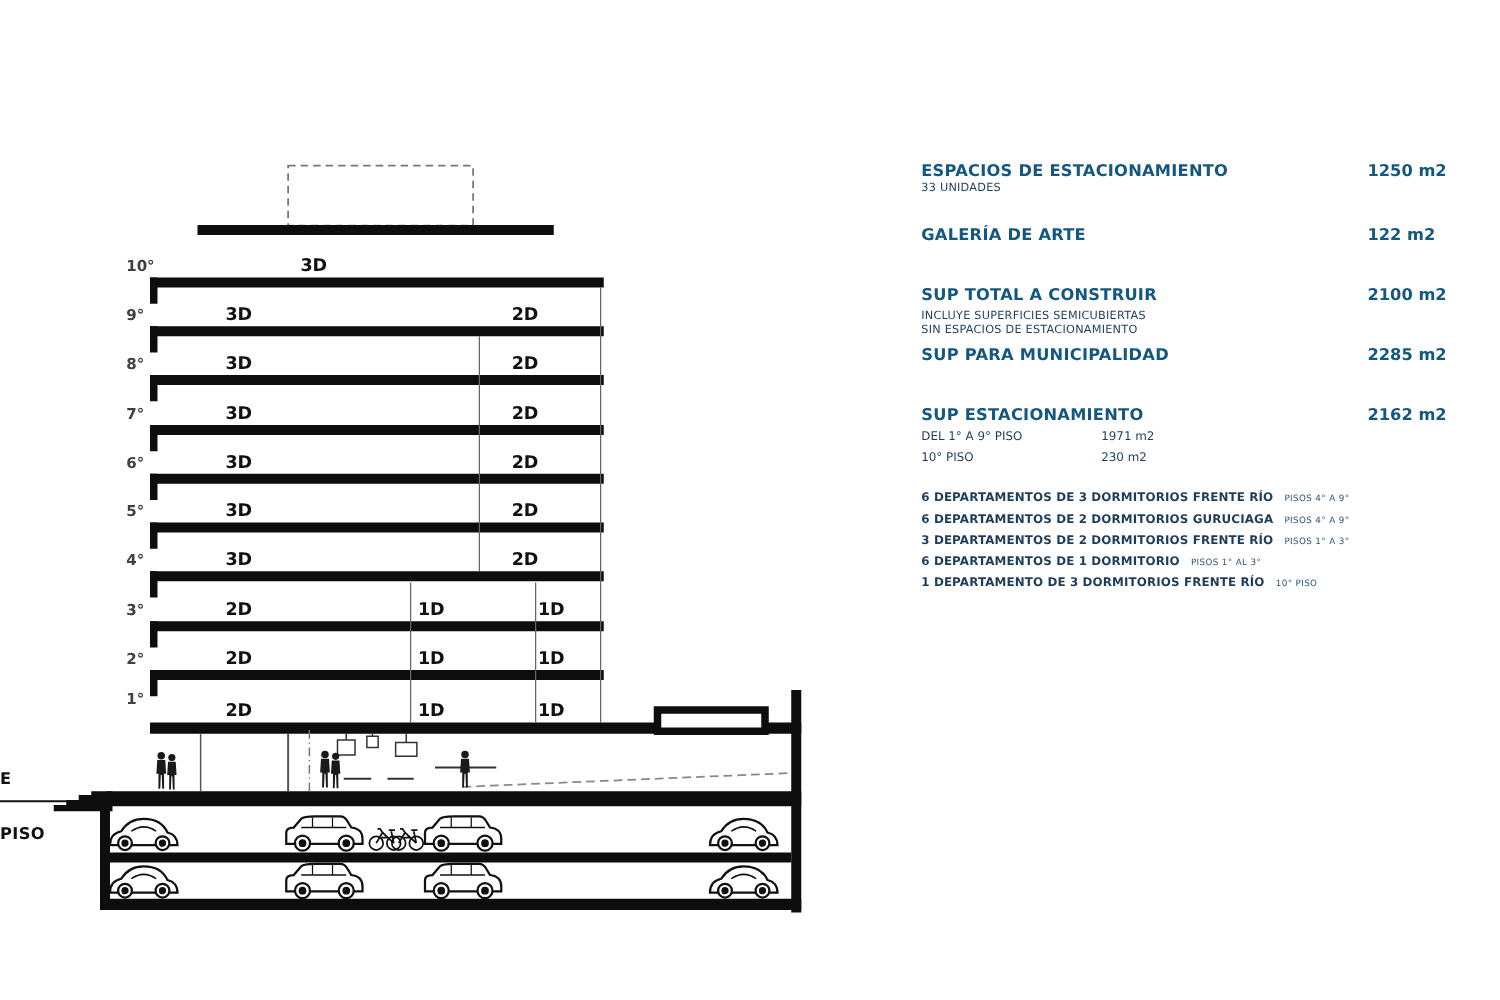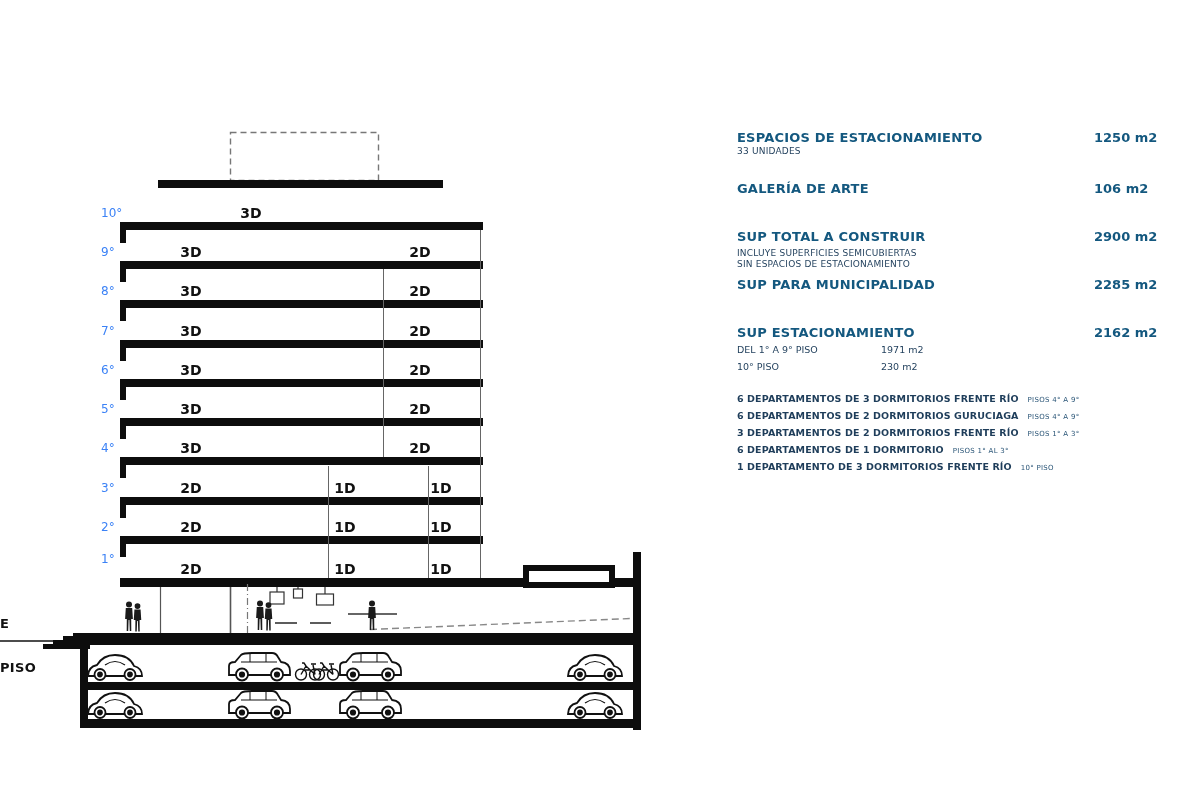--- a/index.html
+++ b/index.html
@@ -1,21 +1,21 @@
 <!DOCTYPE html>
 <html><head>
 <meta charset="utf-8">
 <style>
   html,body{margin:0;padding:0;background:#fff;}
   .stage{position:relative;width:1200px;height:800px;background:#ffffff;overflow:hidden;
          font-family:"DejaVu Sans","Liberation Sans",sans-serif;}
   .abs{position:absolute;white-space:nowrap;}
   svg{position:absolute;left:0;top:0;}
   
-  .floor-num{font-size:12px;font-weight:normal;color:#3b82f6;}
+  .floor-num{font-size:12px;font-weight:bold;color:#404040;}
   .unit{font-size:14px;font-weight:bold;color:#111;transform:translateX(-50%);}
   .street-label{font-size:13px;font-weight:bold;color:#111;letter-spacing:.3px;}
   
   .p-head{font-size:13px;font-weight:bold;color:#14587f;letter-spacing:.2px;}
   .p-val{font-size:13px;font-weight:bold;color:#14587f;margin-left:36px;}
   .p-note{font-size:9px;color:#1e3d5a;letter-spacing:.2px;}
   .p-sub{font-size:9.5px;color:#1e3d5a;text-align:right;}
   .list-item{font-size:9.5px;font-weight:bold;color:#1e3d5a;letter-spacing:.1px;}
   .list-suffix{font-size:7px;font-weight:normal;color:#2a5577;margin-left:9px;letter-spacing:.3px;}
 </style>
@@ -182,24 +182,24 @@
   <div class="abs unit" style="left:441px;top:561px">1D</div>
 
   <div class="abs street-label" style="left:0px;top:616px">E</div>
   <div class="abs street-label" style="left:0px;top:660px">PISO</div>
 
   <div class="abs p-head" style="left:737px;top:130px">ESPACIOS DE ESTACIONAMIENTO</div>
   <div class="abs p-val" style="left:1058px;top:130px">1250 m2</div>
   <div class="abs p-note" style="left:737px;top:146px">33 UNIDADES</div>
 
   <div class="abs p-head" style="left:737px;top:181px">GALERÍA DE ARTE</div>
-  <div class="abs p-val" style="left:1058px;top:181px">106 m2</div>
+  <div class="abs p-val" style="left:1058px;top:181px">122 m2</div>
 
   <div class="abs p-head" style="left:737px;top:229px">SUP TOTAL A CONSTRUIR</div>
-  <div class="abs p-val" style="left:1058px;top:229px">2900 m2</div>
+  <div class="abs p-val" style="left:1058px;top:229px">2100 m2</div>
   <div class="abs p-note" style="left:737px;top:248px">INCLUYE SUPERFICIES SEMICUBIERTAS</div>
   <div class="abs p-note" style="left:737px;top:259px">SIN ESPACIOS DE ESTACIONAMIENTO</div>
 
   <div class="abs p-head" style="left:737px;top:277px">SUP PARA MUNICIPALIDAD</div>
   <div class="abs p-val" style="left:1058px;top:277px">2285 m2</div>
 
   <div class="abs p-head" style="left:737px;top:325px">SUP ESTACIONAMIENTO</div>
   <div class="abs p-val" style="left:1058px;top:325px">2162 m2</div>
 
   <div class="abs p-sub" style="left:737px;top:344px">DEL 1° A 9° PISO</div>

